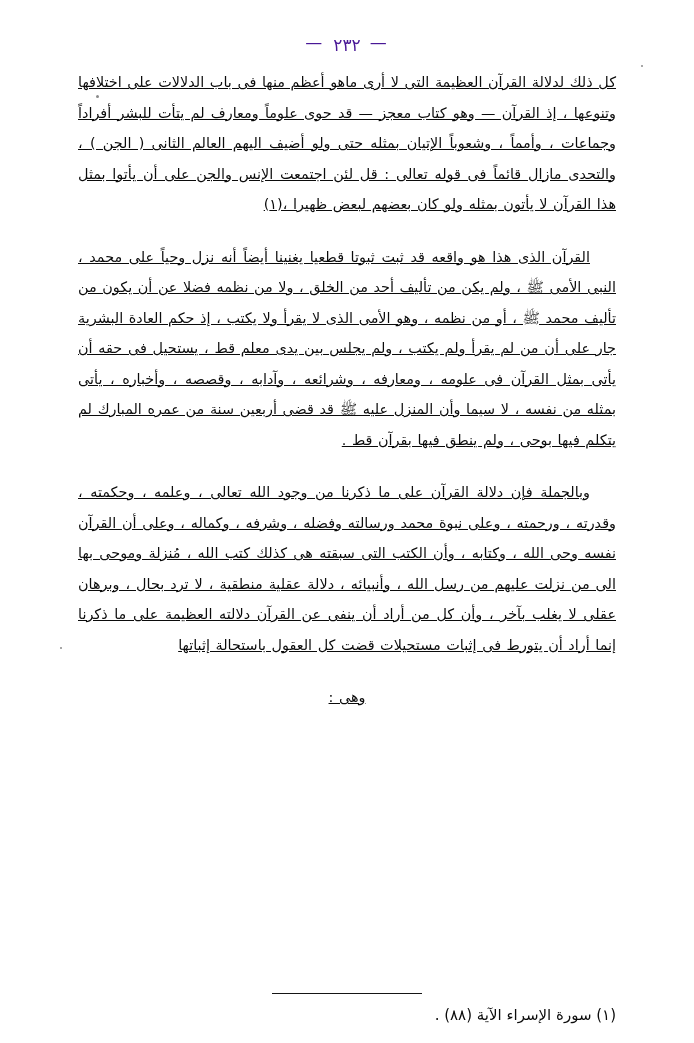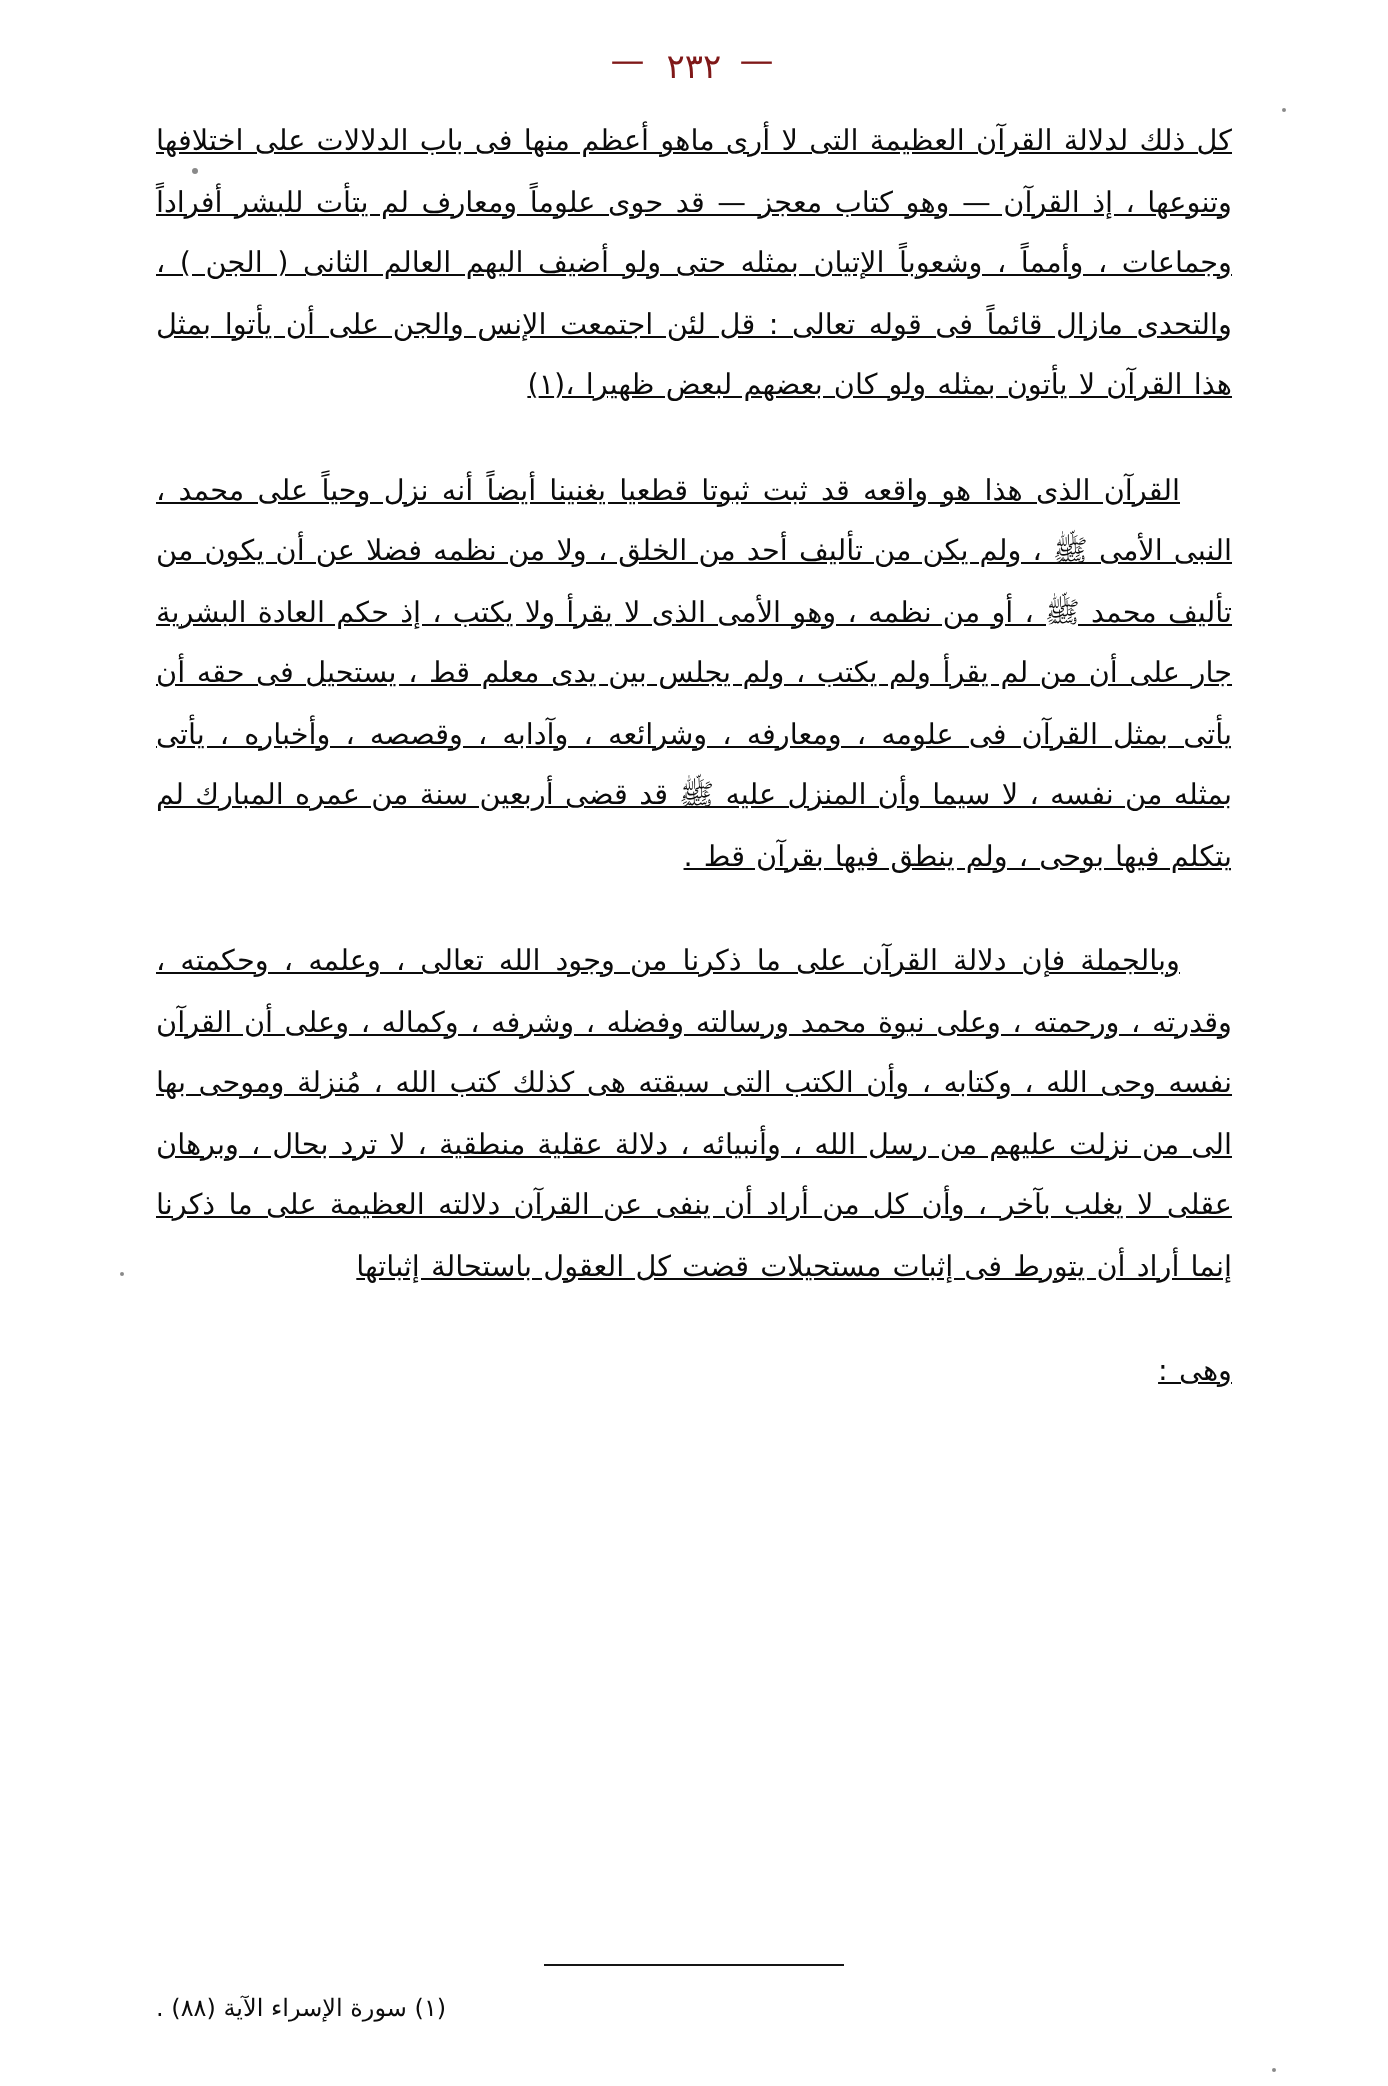--- a/index.html
+++ b/index.html
@@ -21,23 +21,23 @@
     position: relative;
     box-sizing: border-box;
     padding: 0;
     background: #fdfdfd;
     filter: contrast(1.05);
   }
   .page-number {
     text-align: center;
     font-size: 17px;
     letter-spacing: 2px;
-    margin-top: 24px;
+    margin-top: 35px;
     margin-bottom: 12px;
-    color: #7f1d1d;
+    color: #4c1d95;
     font-family: "DejaVu Sans", sans-serif;
     direction: rtl;
   }
   .page-number .dash {
     display: inline-block;
     margin: 0 9px;
     transform: translateY(-3px);
   }
   .body-area {
     padding: 0 78px 0 78px;
@@ -68,22 +68,22 @@
     left: 78px;
     direction: rtl;
   }
   .footnote-rule {
     width: 150px;
     height: 1px;
     background: #1a1a1a;
     margin: 0 auto 10px auto;
   }
   .footnote-text {
-    text-align: left;
-    font-size: 12px;
+    text-align: right;
+    font-size: 15px;
     line-height: 22px;
     direction: rtl;
     font-family: "DejaVu Sans", sans-serif;
   }
   .speck {
     position: absolute;
     background: #2a2a2a;
     border-radius: 50%;
     opacity: .55;
   }
@@ -98,21 +98,21 @@
   </div>
 
   <div class="body-area">
 
     <p class="para">كل ذلك لدلالة القرآن العظيمة التى لا أرى ماهو أعظم منها فى باب الدلالات على اختلافها وتنوعها ، إذ القرآن — وهو كتاب معجز — قد حوى علوماً ومعارف لم يتأت للبشر أفراداً وجماعات ، وأمماً ، وشعوباً الإتيان بمثله حتى ولو أضيف اليهم العالم الثانى ( الجن ) ، والتحدى مازال قائماً فى قوله تعالى : قل لئن اجتمعت الإنس والجن على أن يأتوا بمثل هذا القرآن لا يأتون بمثله ولو كان بعضهم لبعض ظهيرا ،(١)</p>
 
     <p class="para indent">القرآن الذى هذا هو واقعه قد ثبت ثبوتا قطعيا يغنينا أيضاً أنه نزل وحياً على محمد ، النبى الأمى ﷺ ، ولم يكن من تأليف أحد من الخلق ، ولا من نظمه فضلا عن أن يكون من تأليف محمد ﷺ ، أو من نظمه ، وهو الأمى الذى لا يقرأ ولا يكتب ، إذ حكم العادة البشرية جار على أن من لم يقرأ ولم يكتب ، ولم يجلس بين يدى معلم قط ، يستحيل فى حقه أن يأتى بمثل القرآن فى علومه ، ومعارفه ، وشرائعه ، وآدابه ، وقصصه ، وأخباره ، يأتى بمثله من نفسه ، لا سيما وأن المنزل عليه ﷺ قد قضى أربعين سنة من عمره المبارك لم يتكلم فيها بوحى ، ولم ينطق فيها بقرآن قط .</p>
 
     <p class="para indent">وبالجملة فإن دلالة القرآن على ما ذكرنا من وجود الله تعالى ، وعلمه ، وحكمته ، وقدرته ، ورحمته ، وعلى نبوة محمد ورسالته وفضله ، وشرفه ، وكماله ، وعلى أن القرآن نفسه وحى الله ، وكتابه ، وأن الكتب التى سبقته هى كذلك كتب الله ، مُنزلة وموحى بها الى من نزلت عليهم من رسل الله ، وأنبيائه ، دلالة عقلية منطقية ، لا ترد بحال ، وبرهان عقلى لا يغلب بآخر ، وأن كل من أراد أن ينفى عن القرآن دلالته العظيمة على ما ذكرنا إنما أراد أن يتورط فى إثبات مستحيلات قضت كل العقول باستحالة إثباتها</p>
 
-    <p class="para last-line-center" style="">وهى :</p>
+    <p class="para last-line-center" style="text-align:center;">وهى :</p>
 
   </div>
 
   <div class="footnote-wrap">
     <div class="footnote-rule"></div>
     <div class="footnote-text">(١) سورة الإسراء الآية (٨٨) .</div>
   </div>
 
   <span class="speck" style="left:96px;top:60px;width:3px;height:3px;"></span>
   <span class="speck" style="left:641px;top:30px;width:2px;height:2px;"></span>

